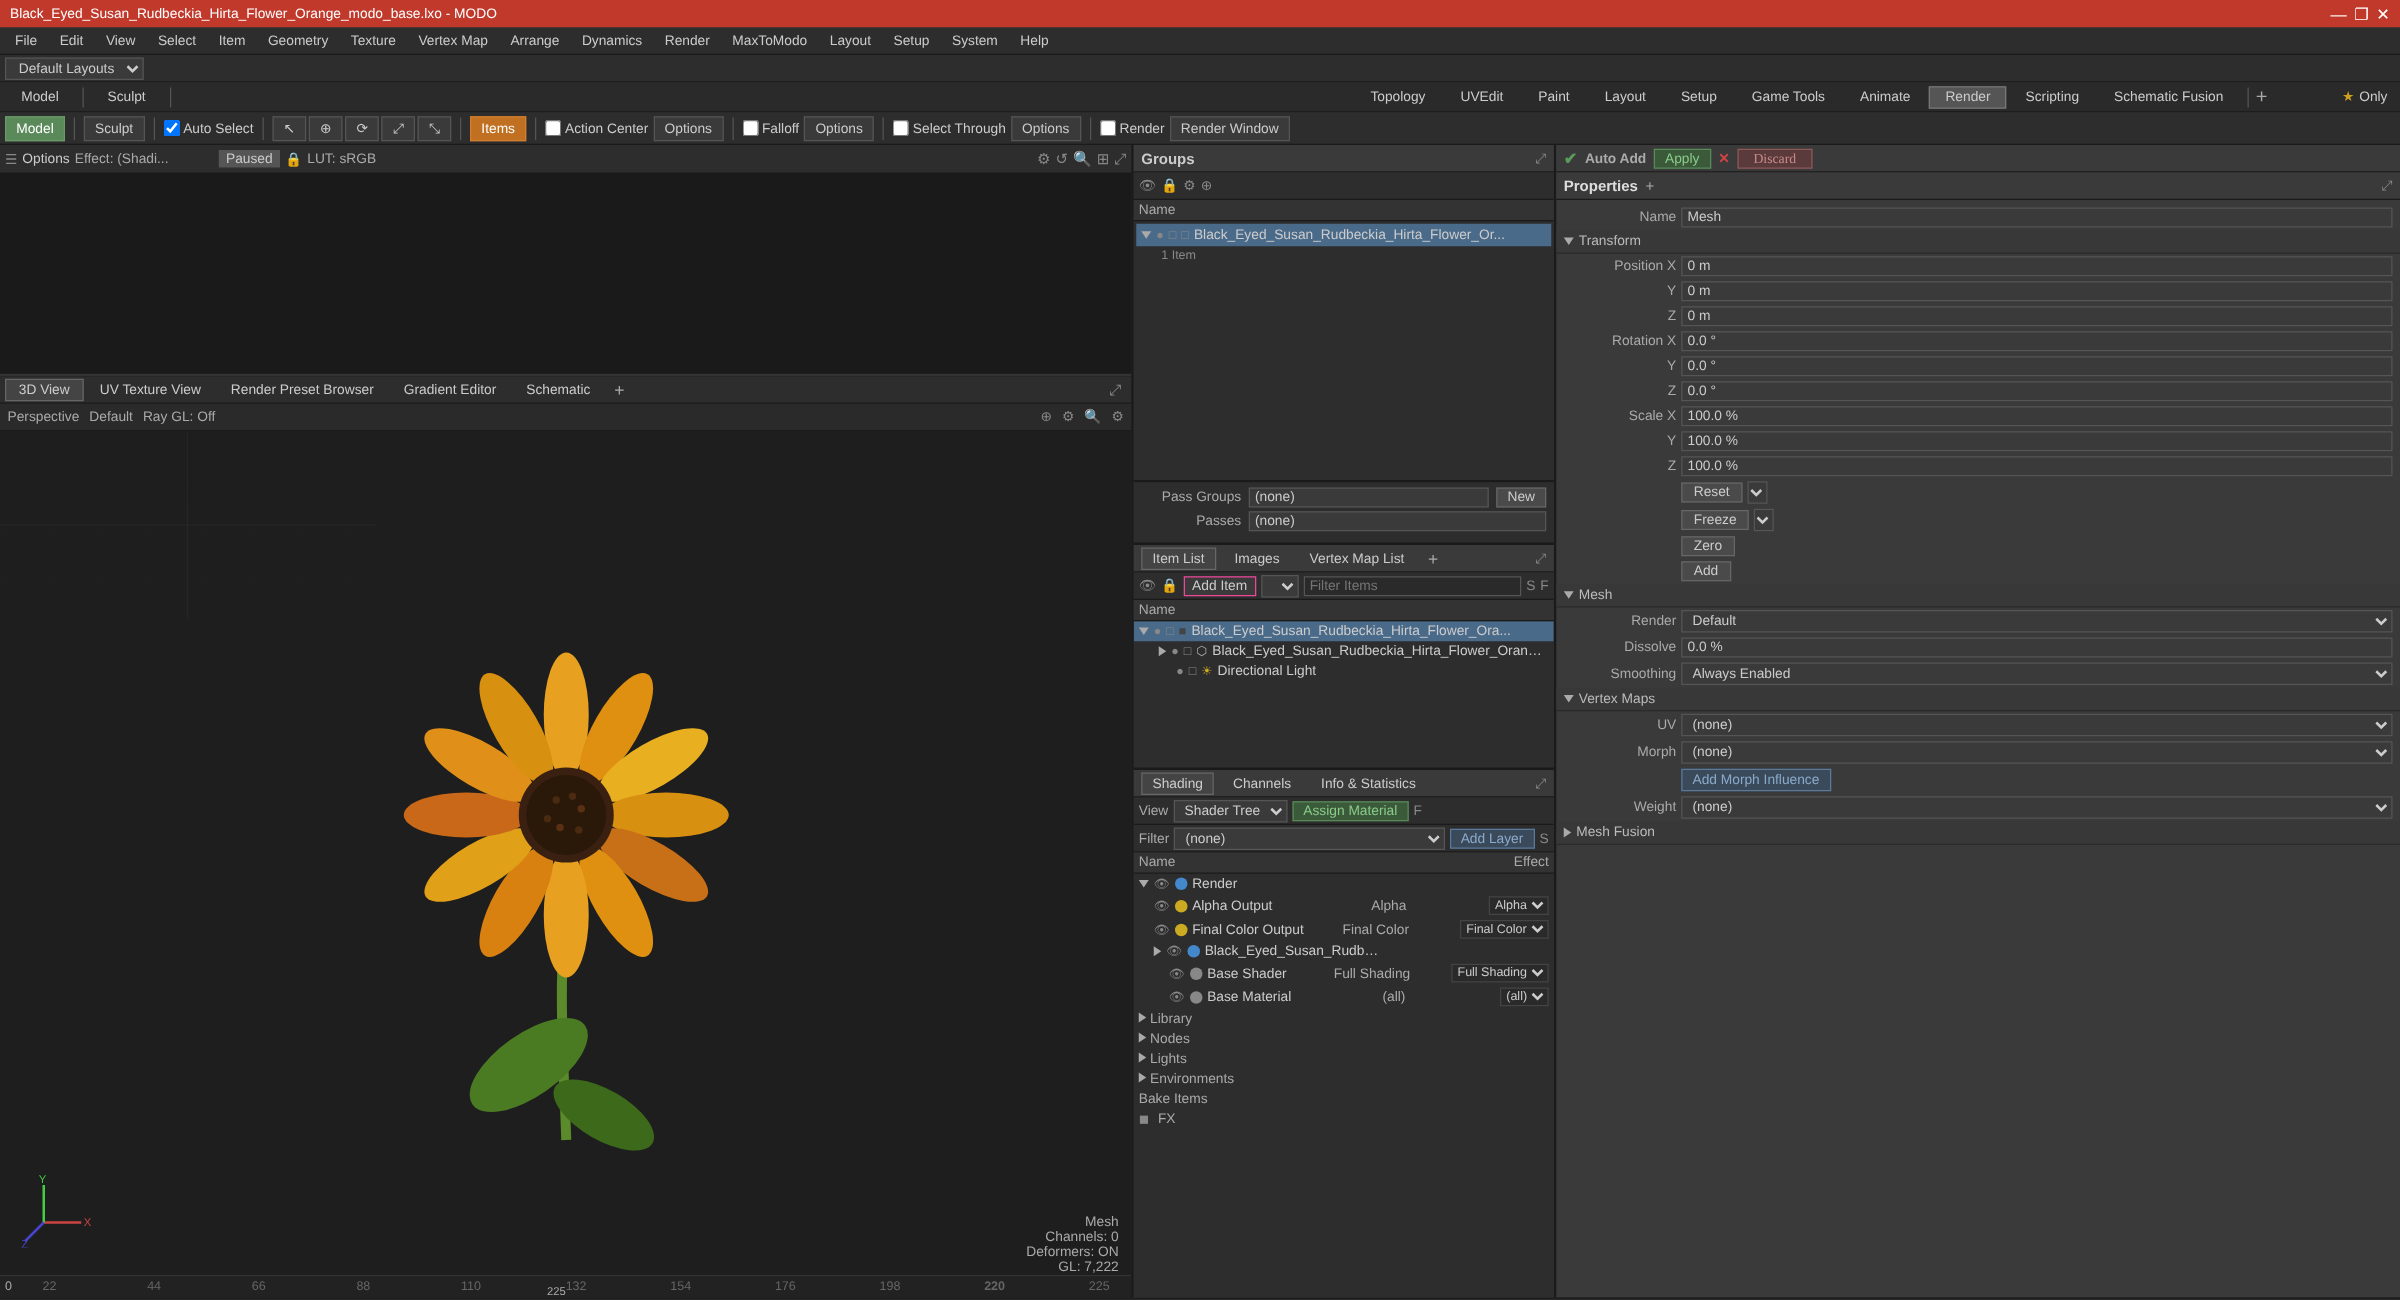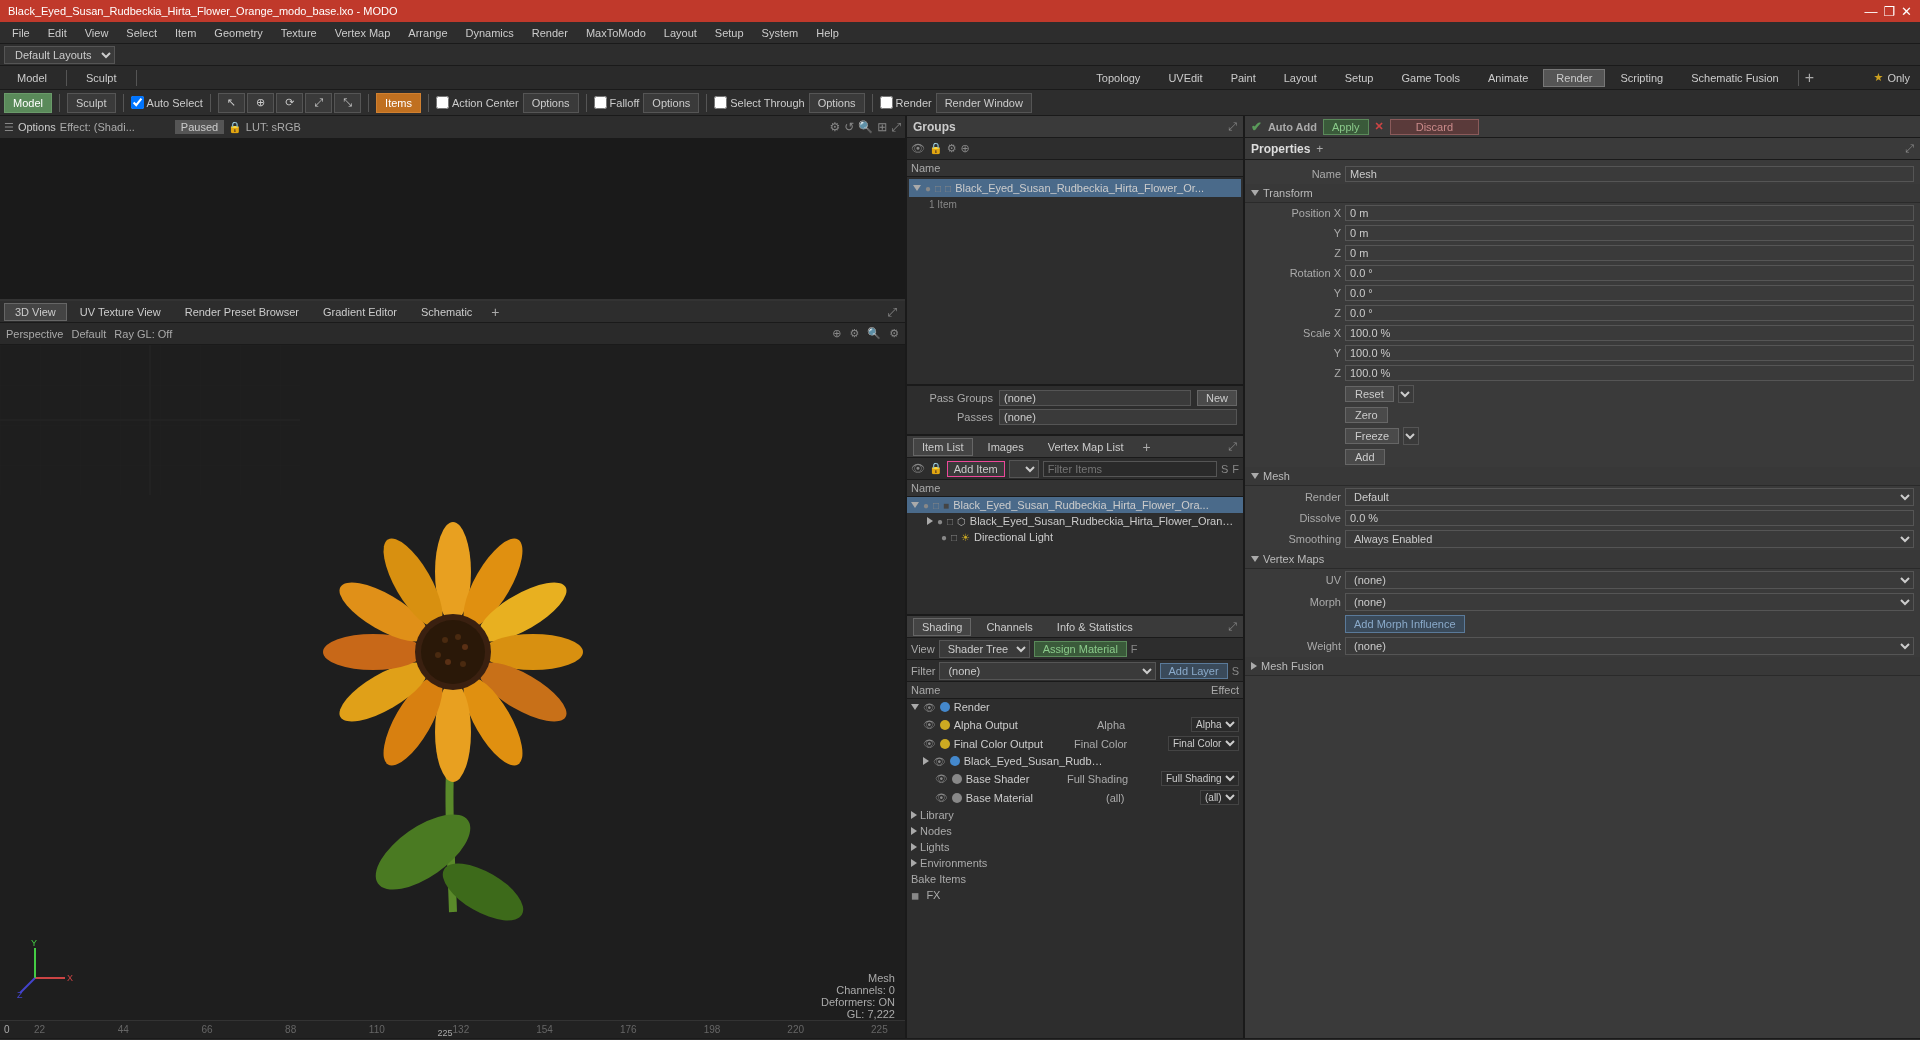--- a/index.html
+++ b/index.html
@@ -513,23 +513,24 @@
       border: 1px solid #5a8a5a;
       color: #8aca8a;
       padding: 1px 8px;
       cursor: pointer;
       font-size: 11px;
     }
     .prop-discard-btn {
       background: #5a3a3a;
       border: 1px solid #8a5a5a;
       color: #ca8a8a;
-      padding: 1px 25px;
-      cursor: pointer;
-      font-size: 11px;
+      padding: 1px 12px;
+      cursor: pointer;
+      font-size: 11px;
+      font-family: Liberation Serif, serif;
     }
     .add-morph-btn {
       background: #3a4a5a;
       border: 1px solid #5a7a9a;
       color: #8aaaca;
       padding: 2px 8px;
       cursor: pointer;
       font-size: 11px;
     }
 
@@ -783,21 +784,21 @@
           <span style="flex:0 0 30px;color:#aaa;font-size:10px;">0</span>
           <span style="flex:1;color:#666;font-size:10px;">22</span>
           <span style="flex:1;color:#666;font-size:10px;">44</span>
           <span style="flex:1;color:#666;font-size:10px;">66</span>
           <span style="flex:1;color:#666;font-size:10px;">88</span>
           <span style="flex:1;color:#666;font-size:10px;">110</span>
           <span style="flex:1;color:#666;font-size:10px;">132</span>
           <span style="flex:1;color:#666;font-size:10px;">154</span>
           <span style="flex:1;color:#666;font-size:10px;">176</span>
           <span style="flex:1;color:#666;font-size:10px;">198</span>
-          <span style="flex:1;color:#666;font-size:10px;">220</span>
+          <span style="flex:1;color:#666;font-size:10px;font-weight:bold;">220</span>
           <span style="flex:0 0 30px;color:#666;font-size:10px;">225</span>
 
           <div style="position:absolute;top:0;left:50%;width:1px;height:100%;background:#aaa80;"></div>
           <div style="position:absolute;bottom:0;left:calc(50% - 15px);color:#aaa;font-size:9px;">225</div>
         </div>
       </div>
     </div>
   </div>
 
   <div id="center-panels">
@@ -1066,26 +1067,26 @@
         <span class="prop-label">Z</span>
         <input class="prop-value" type="text" value="100.0 %" style="">
       </div>
       <div class="prop-row">
         <span class="prop-label"></span>
         <button class="prop-btn">Reset</button>
         <select class="sh-dropdown" style="width:16px;"></select>
       </div>
       <div class="prop-row">
         <span class="prop-label"></span>
-        <button class="prop-btn">Zero</button>
-      </div>
-      <div class="prop-row">
-        <span class="prop-label"></span>
         <button class="prop-btn">Freeze</button>
         <select class="sh-dropdown" style="width:16px;"></select>
+      </div>
+      <div class="prop-row">
+        <span class="prop-label"></span>
+        <button class="prop-btn">Zero</button>
       </div>
       <div class="prop-row">
         <span class="prop-label"></span>
         <button class="prop-btn">Add</button>
       </div>
 
       <div class="prop-section-header">
         <span class="tri-down"></span>
         <span>Mesh</span>
       </div>

